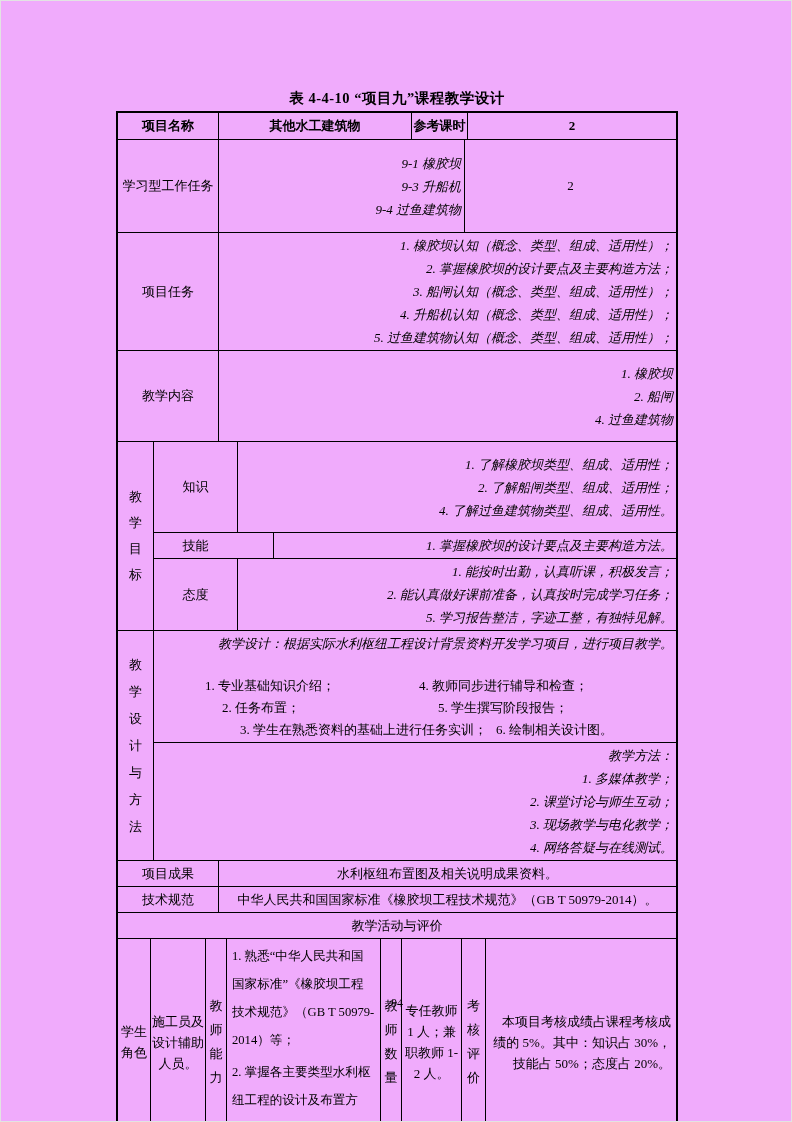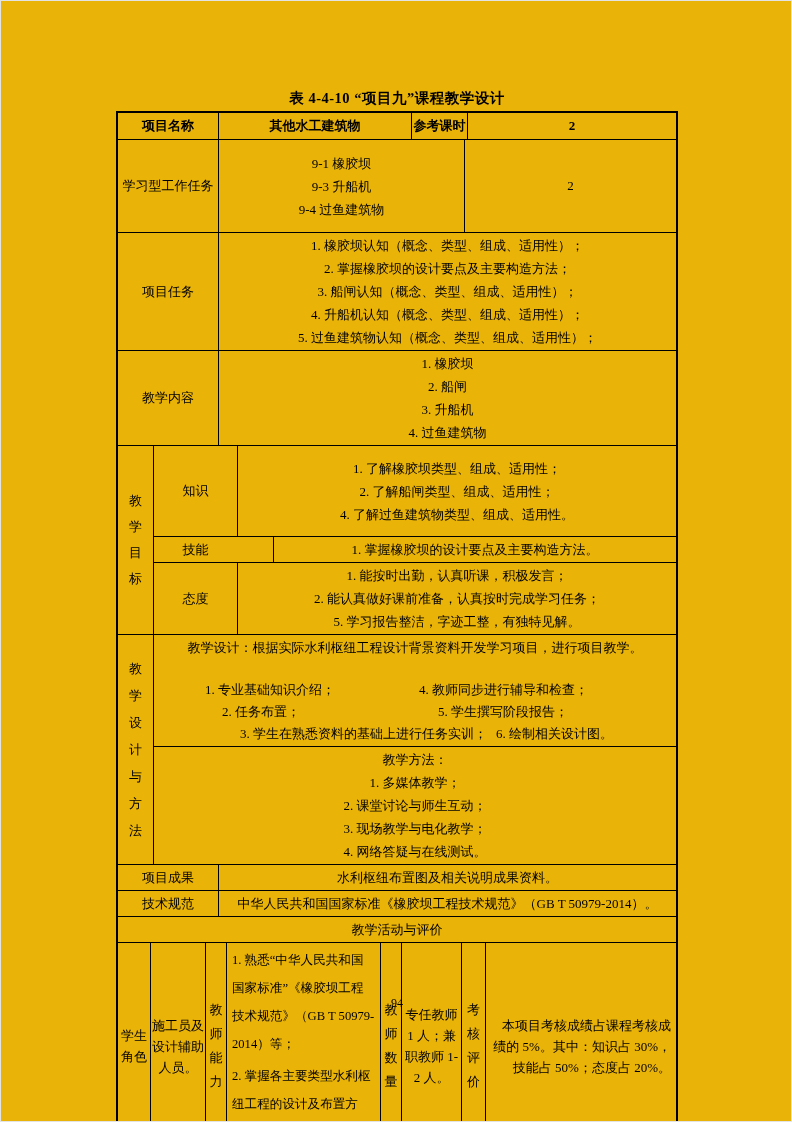--- a/index.html
+++ b/index.html
@@ -1,39 +1,39 @@
 <!DOCTYPE html>
 <html><head>
 <meta charset="utf-8">
 <style>
   html,body{margin:0;padding:0;background:#fff;}
   body{font-family:"Liberation Serif","DejaVu Serif",serif;color:#000;}
   .sheet{position:relative;width:792px;height:1122px;box-sizing:border-box;
-         border:1px solid #e3e3e3;background:#eab308;overflow:hidden;}
+         border:1px solid #e3e3e3;background:#f0abfc;overflow:hidden;}
   .doc-title{position:absolute;top:88px;left:0;width:792px;text-align:center;
              font-weight:bold;font-size:14.5px;letter-spacing:.5px;}
   .tbl{position:absolute;top:110px;left:115px;width:562px;box-sizing:border-box;
        border:2px solid #000;font-size:13px;line-height:22px;}
   .band{display:flex;border-top:1px solid #000;align-items:stretch;}
   .band:first-child{border-top:none;}
   .cell{box-sizing:border-box;flex:0 0 auto;display:flex;flex-direction:column;
         justify-content:center;padding:1px 3px;min-width:0;}
   .cell + .cell, .cell + .subcol{border-left:1px solid #000;}
   .grow{flex:1 1 auto;}
   .subcol{box-sizing:border-box;flex:1 1 auto;display:flex;flex-direction:column;min-width:0;}
   .subrow{display:flex;border-top:1px solid #000;align-items:stretch;flex:0 0 auto;}
   .subrow:first-child{border-top:none;}
   .center{text-align:center;}
   .bold{font-weight:bold;}
   .w100{flex-basis:100px;} .w193{flex-basis:193px;} .w56{flex-basis:56px;}
   .w246{flex-basis:246px;} .w35{flex-basis:35px;} .w83{flex-basis:83px;}
   .w32{flex-basis:32px;} .w55{flex-basis:55px;} .w21{flex-basis:21px;}
   .w154{flex-basis:154px;} .w60{flex-basis:60px;} .w24{flex-basis:24px;}
   .hdr{min-height:26px;}
-  .line{text-align:center;line-height:23px;}
+  .line{text-align:right;line-height:23px;font-style:italic;}
   .vtext{width:16px;margin:0 auto;word-break:break-all;text-align:center;}
   .lh26{line-height:26px;} .lh27{line-height:27px;} .lh24{line-height:24px;}
   .twoline{width:30px;margin:0 auto;word-break:break-all;text-align:center;line-height:21px;}
   .threeline{text-align:center;line-height:21px;}
   .dline{display:flex;line-height:22px;white-space:nowrap;}
   .dline .r{margin-left:auto;}
   .dl1{padding-left:48px;padding-right:85px;margin-top:20px;}
   .dl2{padding-left:65px;padding-right:105px;}
   .dl3{padding-left:83px;padding-right:60px;}
   .small-left{font-size:12.6px;line-height:28px;text-align:left;padding:2px 2px;}
@@ -76,21 +76,20 @@
         <div class="line">4. 升船机认知（概念、类型、组成、适用性）；</div>
         <div class="line">5. 过鱼建筑物认知（概念、类型、组成、适用性）；</div>
       </div>
     </div>
 
     <div class="band" style="min-height:90px;">
       <div class="cell w100 center">教学内容</div>
       <div class="cell grow">
         <div class="line">1. 橡胶坝</div>
         <div class="line">2. 船闸</div>
-        <div class="line">3. 升船机</div>
         <div class="line">4. 过鱼建筑物</div>
       </div>
     </div>
 
     <div class="band">
       <div class="cell w35">
         <div class="vtext lh26">教学目标</div>
       </div>
       <div class="subcol">
         <div class="subrow" style="min-height:90px;">

